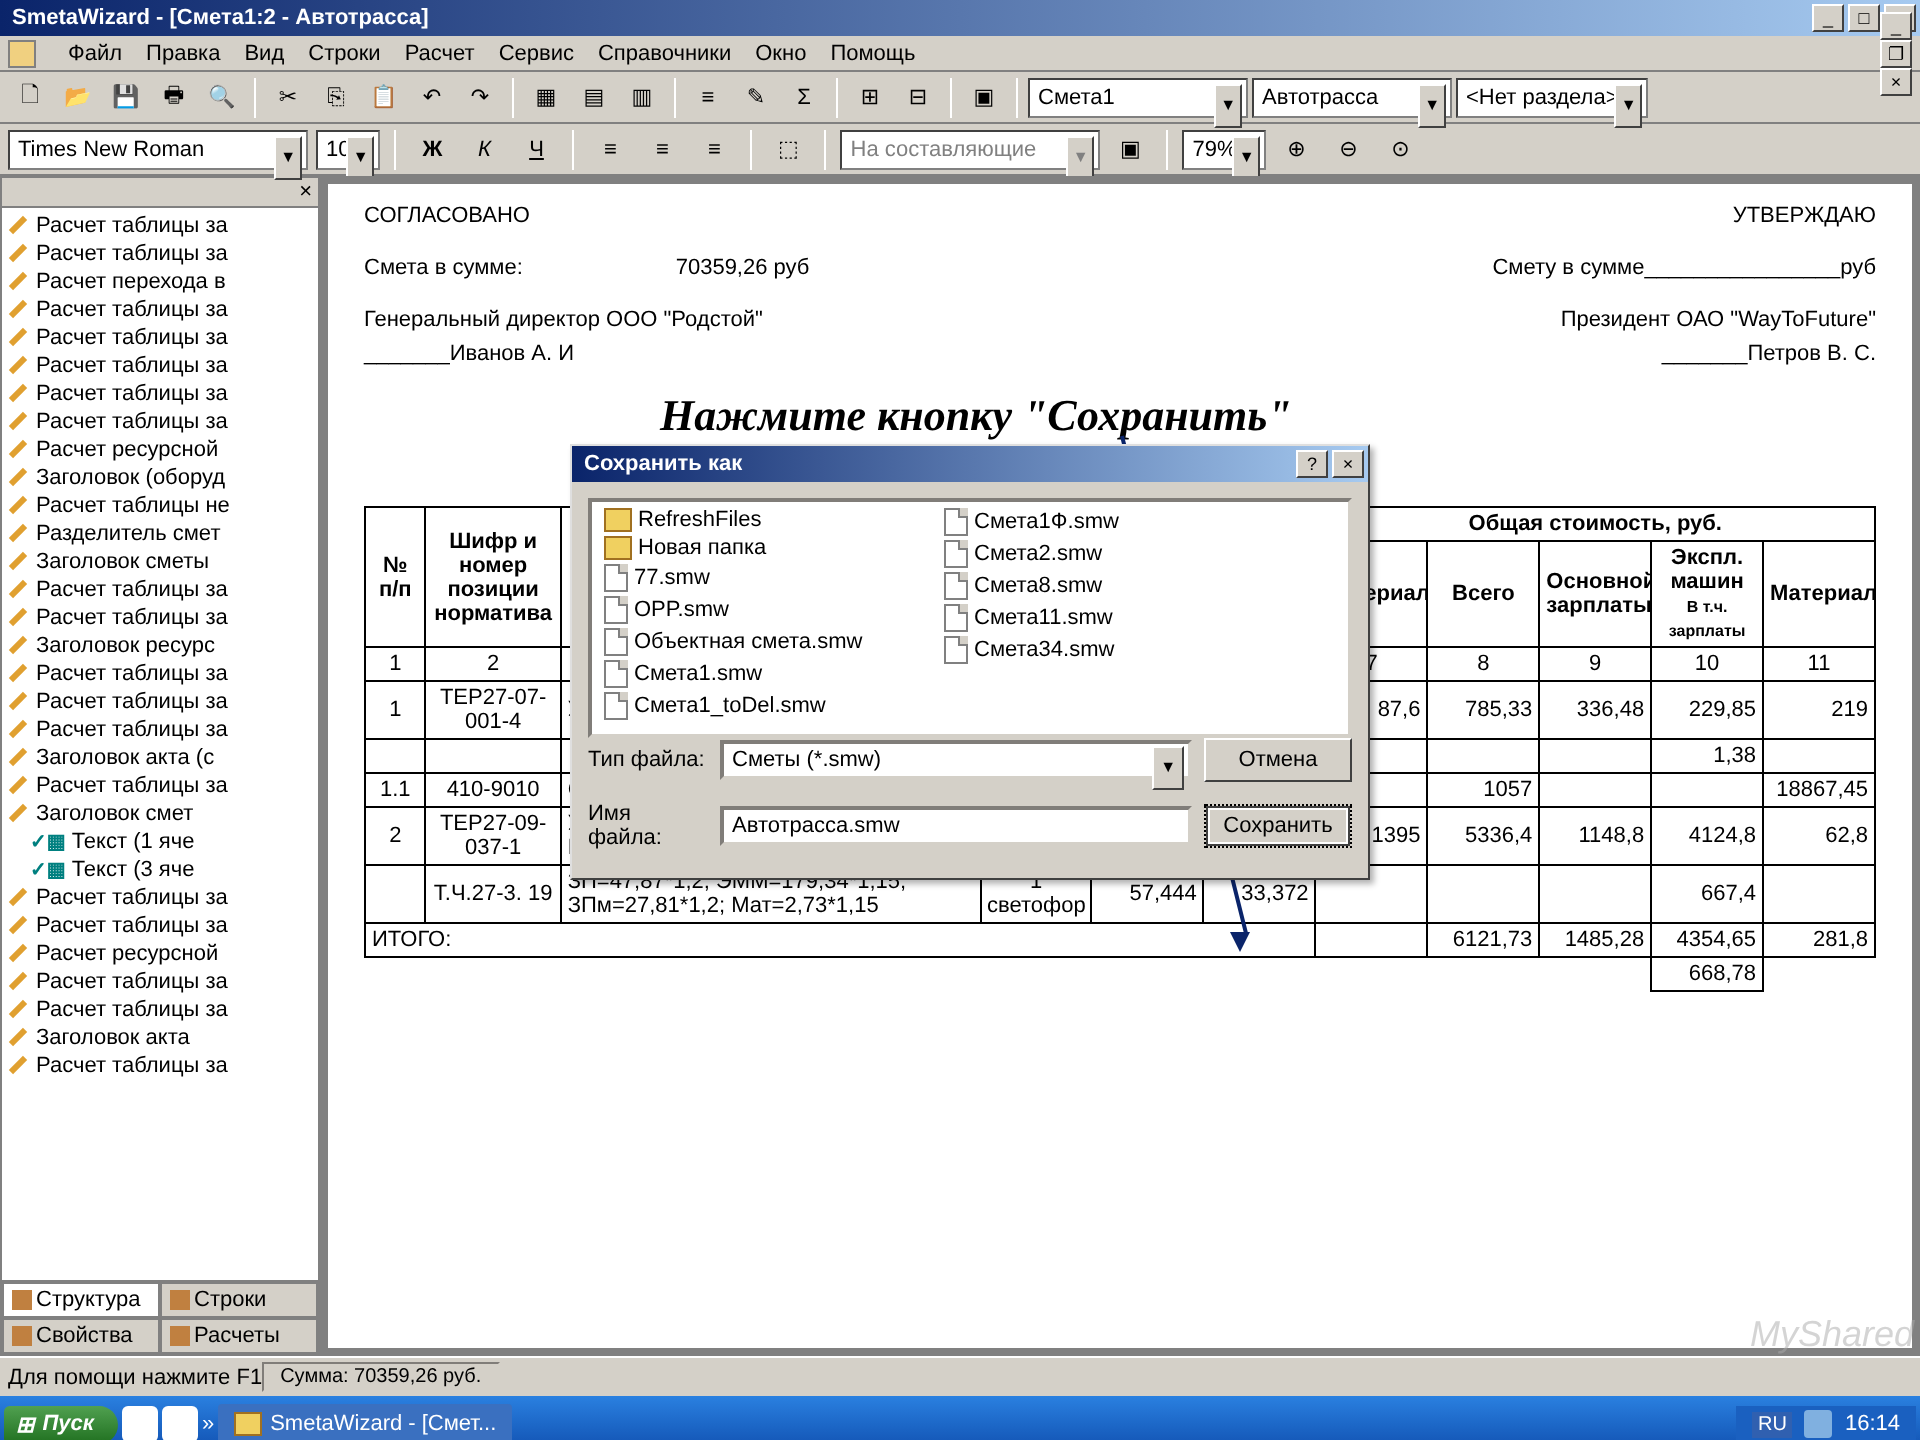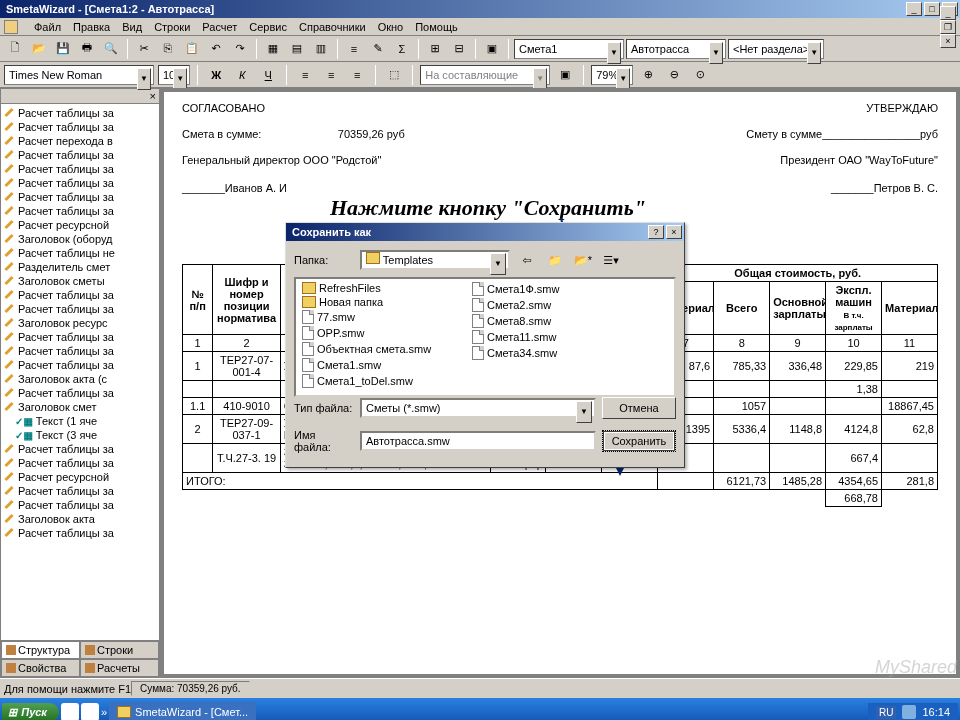--- a/index.html
+++ b/index.html
@@ -327,21 +327,21 @@
         <span>УТВЕРЖДАЮ</span>
       </div>
       <div class="page-header-row" style="margin-top:14px">
         <span><span>Смета в сумме:</span>&nbsp;&nbsp;&nbsp;&nbsp;&nbsp;&nbsp;&nbsp;&nbsp;&nbsp;&nbsp;&nbsp;&nbsp;&nbsp;&nbsp;&nbsp;&nbsp;&nbsp;&nbsp;&nbsp;&nbsp;&nbsp;&nbsp;&nbsp;&nbsp;&nbsp;<span>70359,26 руб</span></span>
         <span>Смету в сумме________________руб</span>
       </div>
       <div class="page-header-row" style="margin-top:14px">
         <span>Генеральный директор ООО "Родстой"</span>
         <span>Президент ОАО "WayToFuture"</span>
       </div>
-      <div class="page-header-row" style="margin-top:16px">
+      <div class="page-header-row" style="margin-top:5px">
         <span>_______Иванов А. И</span>
         <span>_______Петров В. С.</span>
       </div>
 
       <table class="estimate-table" style="margin-top:70px">
         <colgroup>
             <col style="width:26px">
             <col style="width:58px">
             <col style="width:180px">
             <col style="width:48px">
@@ -477,28 +477,20 @@
 
 <div class="dialog">
   <div class="titlebar">
     <span class="title">Сохранить как</span>
     <div class="winbtns">
       <div class="winbtn">?</div>
       <div class="winbtn">×</div>
     </div>
   </div>
   <div class="dlg-body">
-    <div class="dlg-row">
-      <label>Папка:</label>
-      <div class="dlg-combo"><span class="folder-ico"></span> <span>Templates</span></div>
-      <div class="dlg-tbtn">⇦</div>
-      <div class="dlg-tbtn">📁</div>
-      <div class="dlg-tbtn">📂*</div>
-      <div class="dlg-tbtn">☰▾</div>
-    </div>
     <div class="file-list" id="filelist">
         <div class="file-item">
           <span class="folder-ico"></span>
           <span>RefreshFiles</span>
         </div>
         <div class="file-item">
           <span class="folder-ico"></span>
           <span>Новая папка</span>
         </div>
         <div class="file-item">

